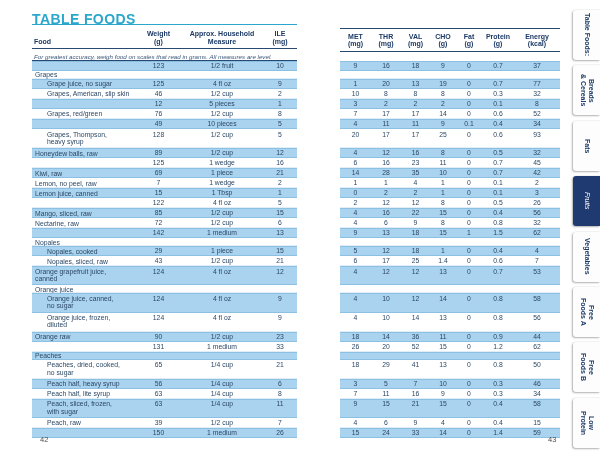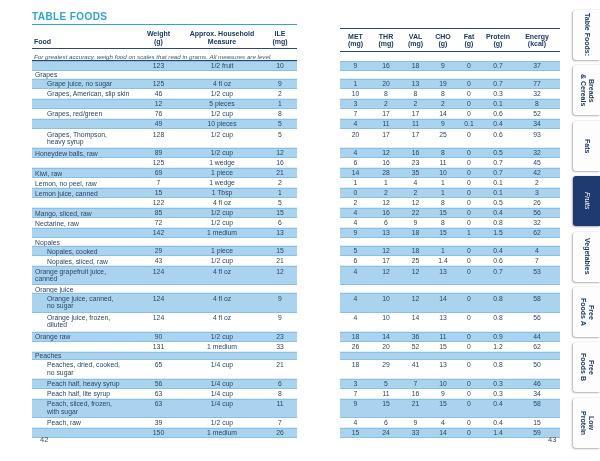--- a/index.html
+++ b/index.html
@@ -9,21 +9,21 @@
     font-family:"Liberation Sans", sans-serif;
     color:#2c4866;
   }
   .page{position:absolute;top:10px;}
   .page-left{left:32px;width:265px;height:440px;}
   .page-right{left:340px;width:220px;height:440px;}
 
   
   .l-title{
     position:absolute;top:1px;left:0;
-    font-size:10px;font-weight:bold;letter-spacing:.4px;color:#2ba7cd;
+    font-size:14px;font-weight:bold;letter-spacing:.4px;color:#2ba7cd;
   }
   .l-title-rule{position:absolute;top:13.5px;left:0;right:0;height:1.5px;background:#2ba7cd;}
   .l-header{
     position:absolute;top:17px;left:0;right:0;
     display:flex;align-items:flex-end;
     padding:3px 0 2px 0;border-bottom:1.5px solid #27496f;
   }
   .hcell{
     font-size:7px;font-weight:bold;line-height:7.8px;color:#1c3a66;
     text-align:center;white-space:pre-line;

